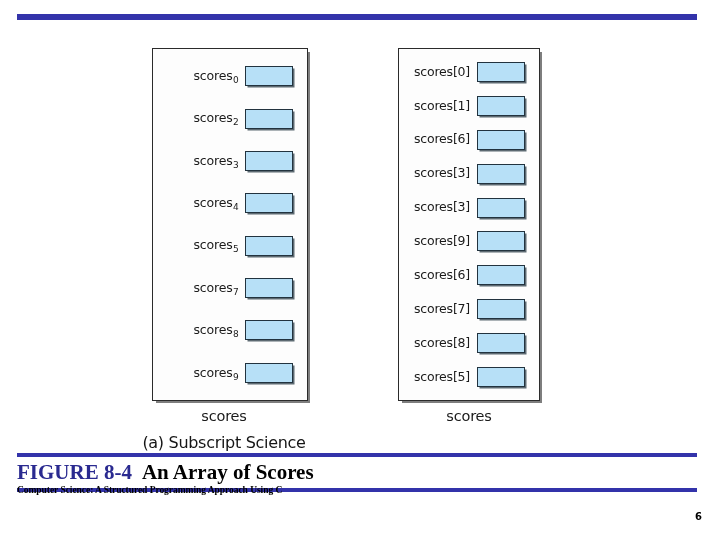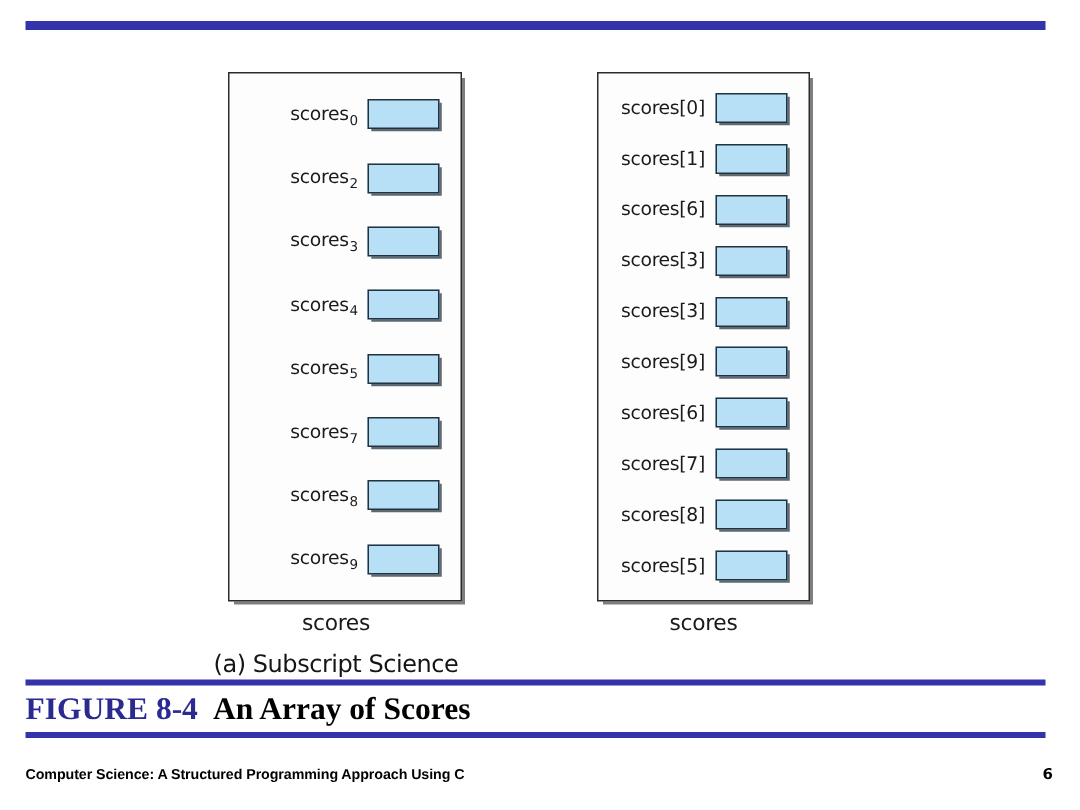--- a/index.html
+++ b/index.html
@@ -142,22 +142,22 @@
     font-weight: bold;
     font-size: 21px;
   }
   .fig-number { color: #2a2a90; margin-right: 10px; }
   .fig-name   { color: #000000; }
 
   
   .footer-text {
     position: absolute;
     left: 17px;
-    top: 511px;
-    font-family: Liberation Sans, sans-serif;
+    top: 485px;
+    font-family: Liberation Serif, serif;
     font-weight: bold;
     font-size: 9.5px;
     color: #000000;
     letter-spacing: -0.05px;
   }
   .footer-page {
     position: absolute;
     right: 18px;
     top: 511px;
     font-family: "DejaVu Sans", sans-serif;

